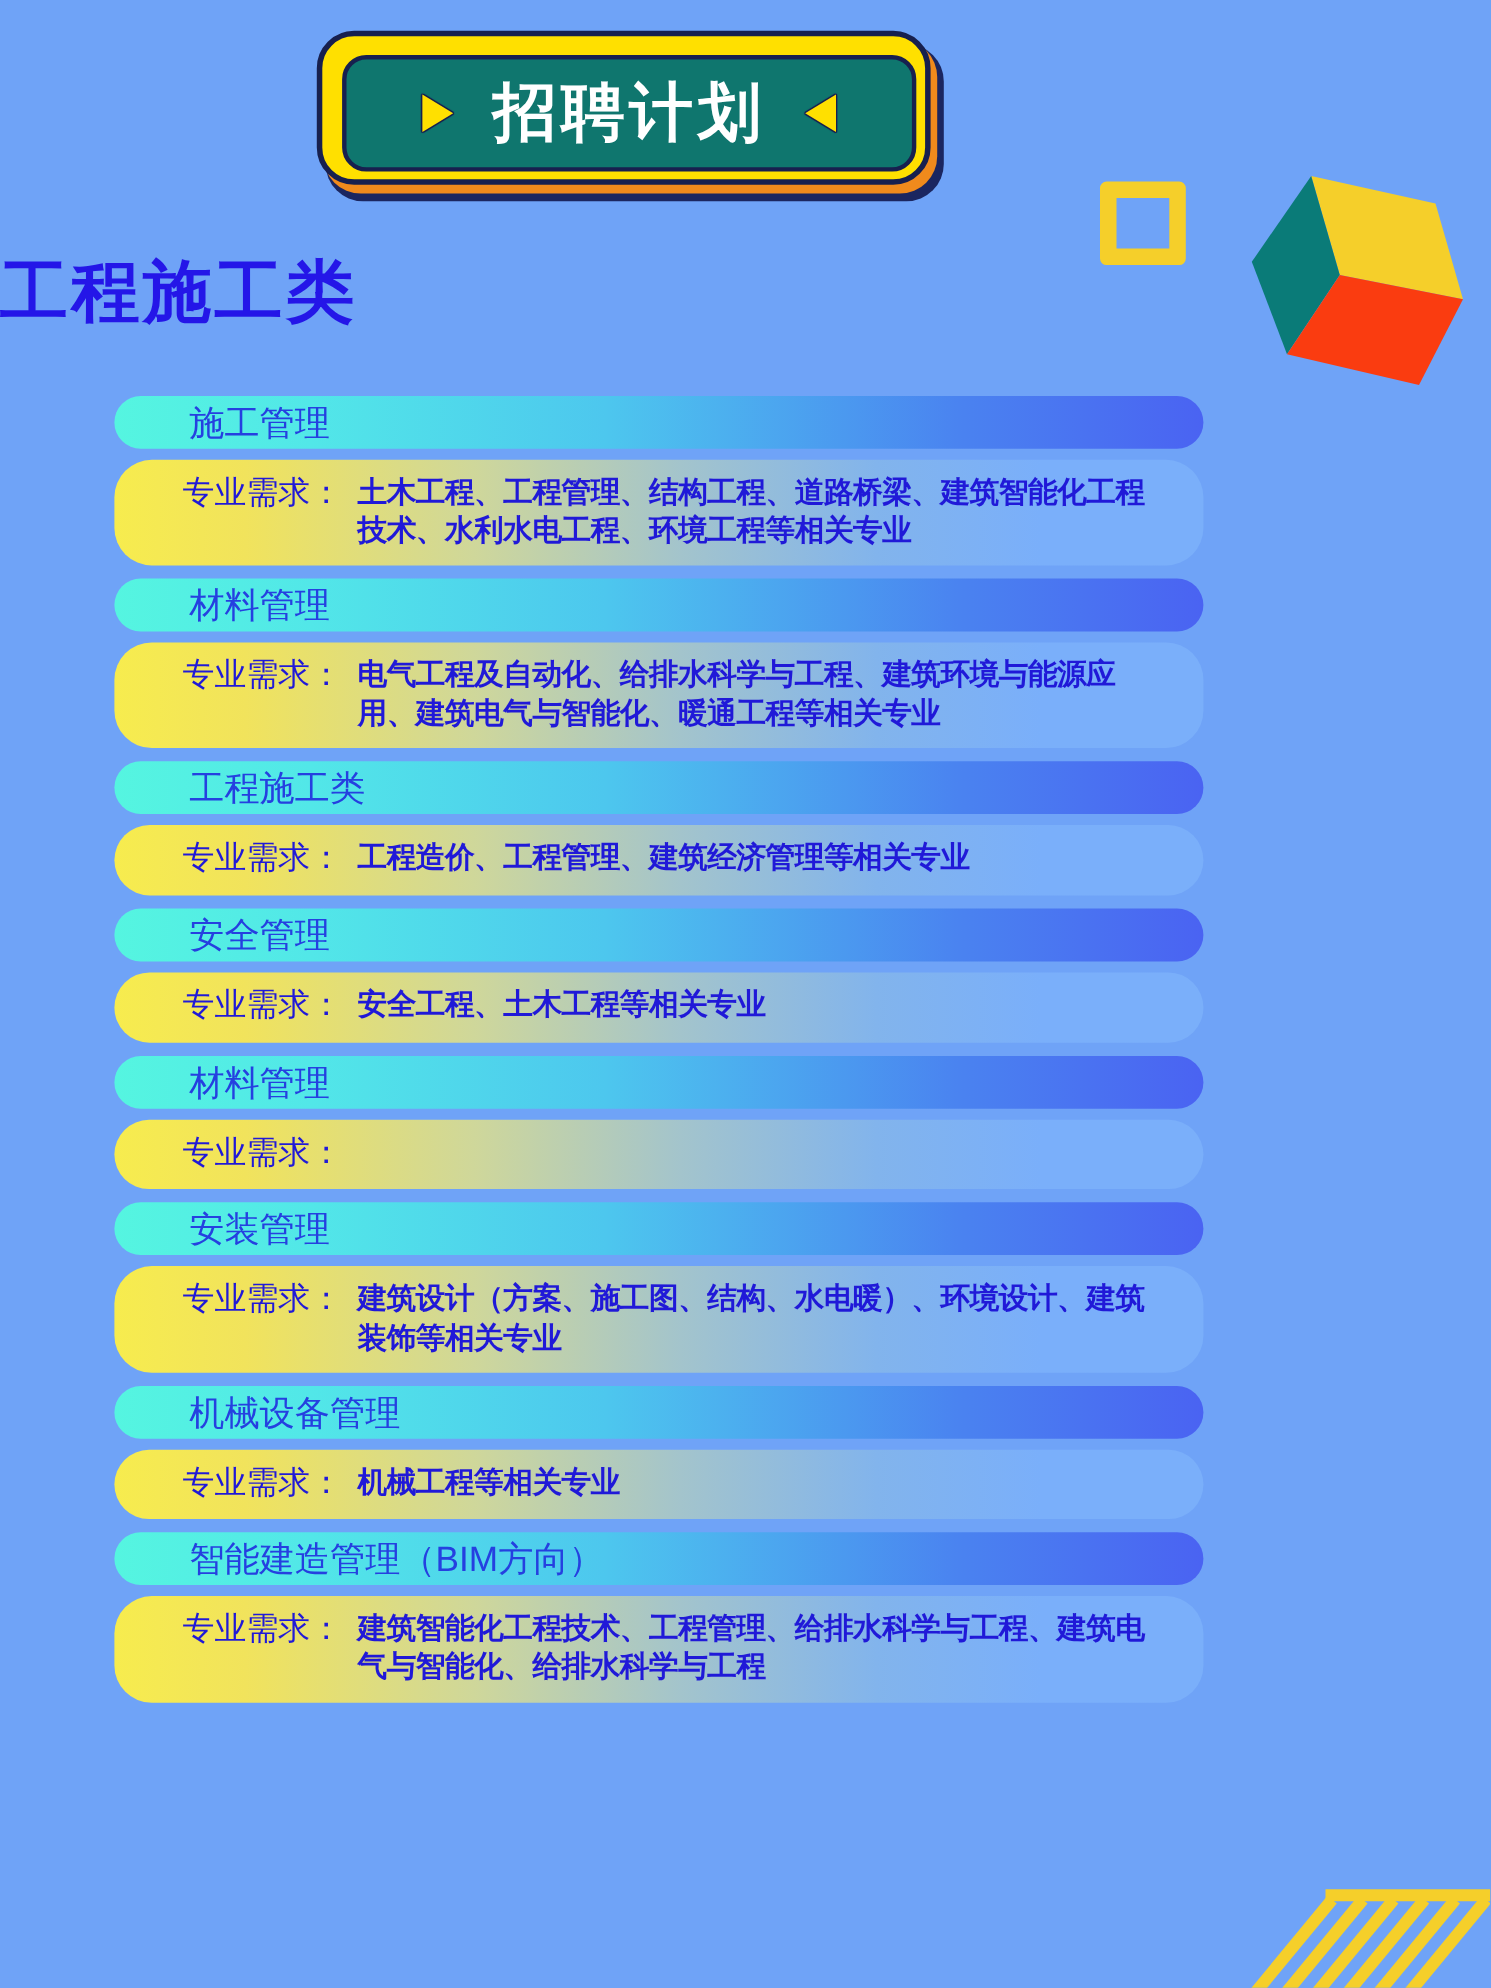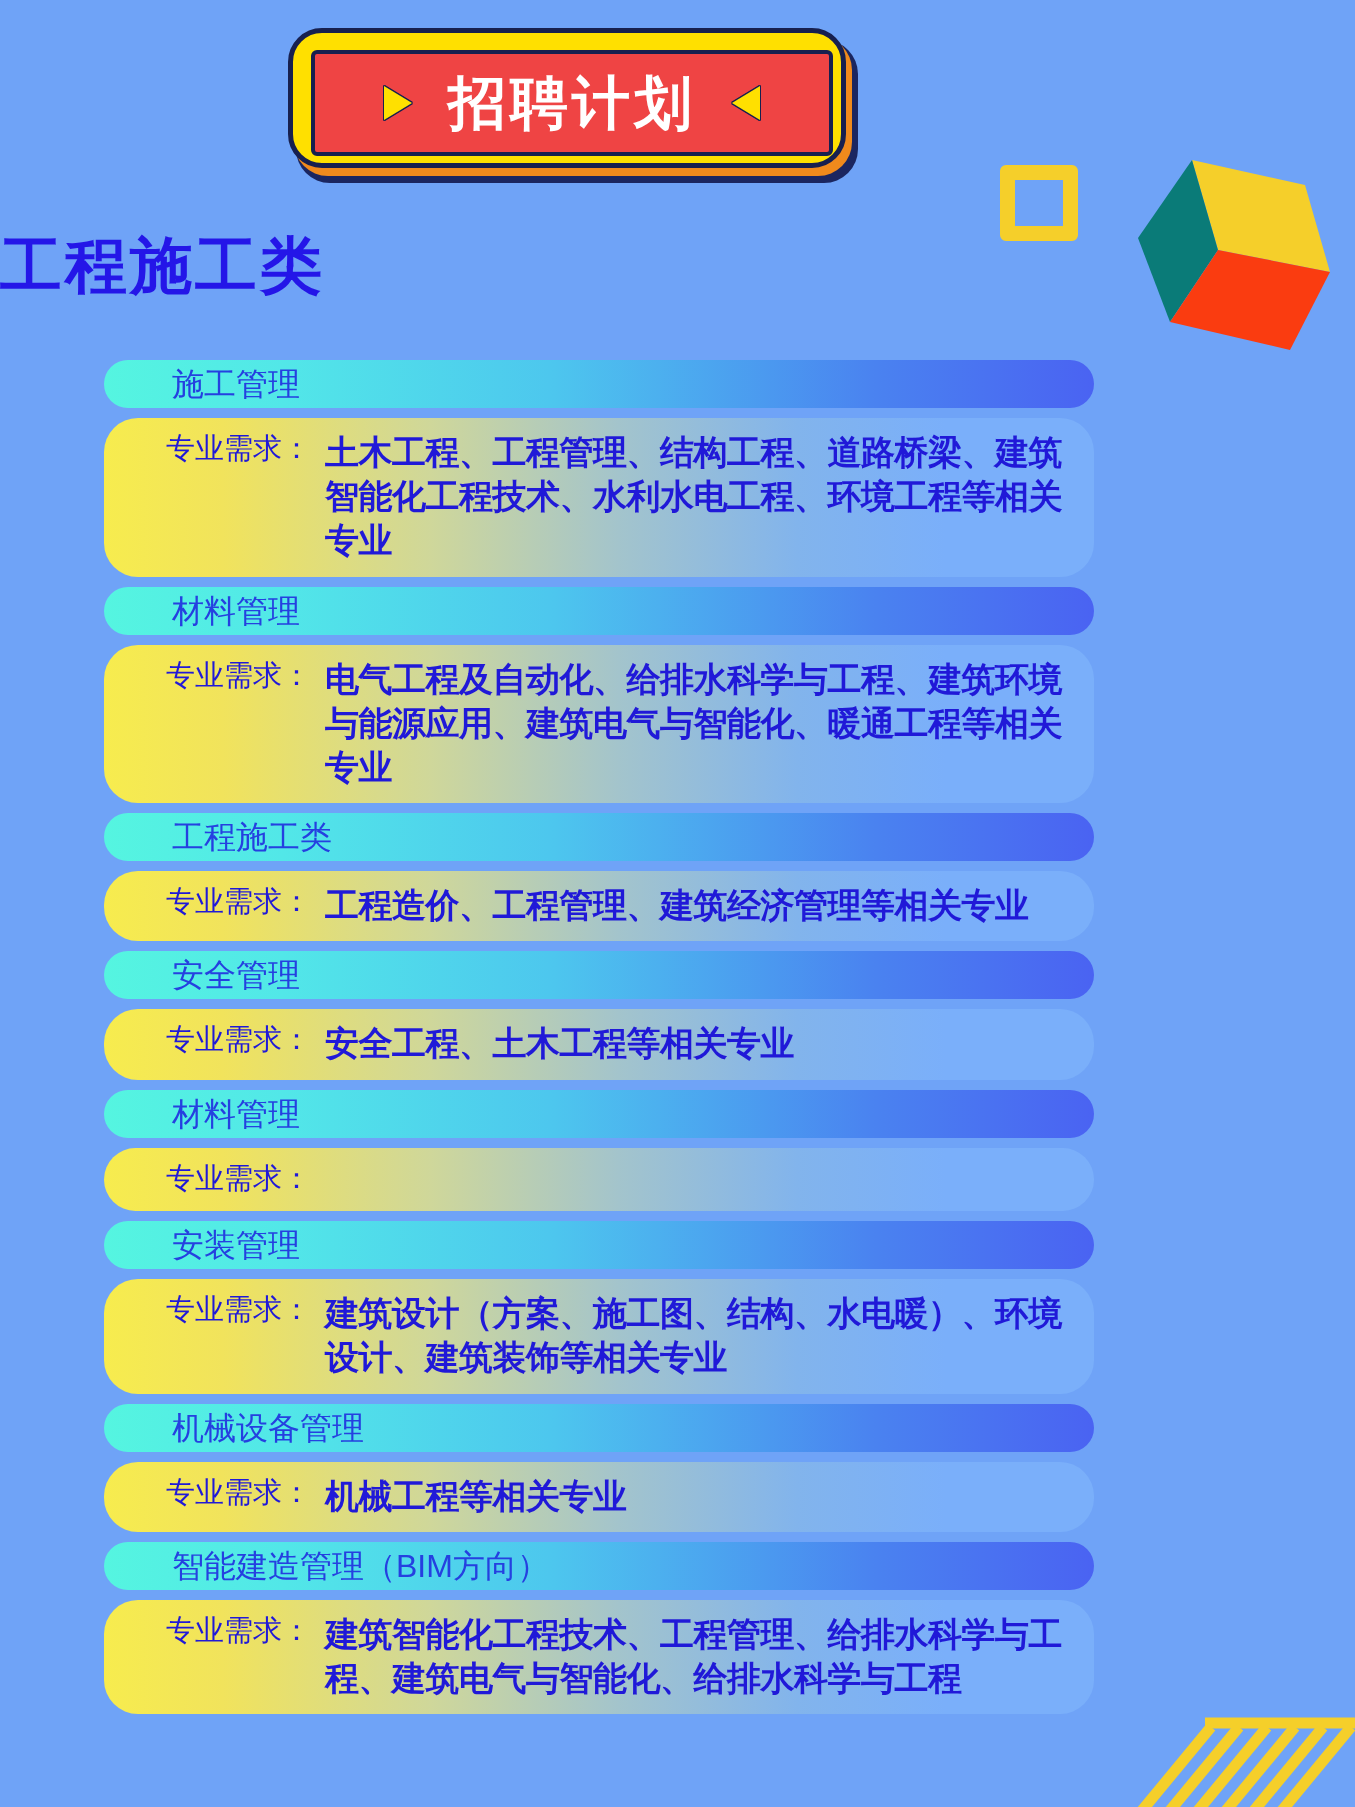--- a/index.html
+++ b/index.html
@@ -80,23 +80,23 @@
     border: 5px solid #17204f;
     border-radius: 34px;
     box-sizing: border-box;
   }
   .banner-inner {
     position: absolute;
     left: 18px;
     top: 17px;
     width: 522px;
     height: 106px;
-    background: #ef4444;
+    background: #0f766e;
     border: 4px solid #17204f;
-    border-radius: 6px;
+    border-radius: 22px;
     box-sizing: border-box;
     display: flex;
     align-items: center;
     justify-content: center;
     gap: 36px;
   }
   .banner-title {
     color: #ffffff;
     font-size: 58px;
     font-weight: bold;
@@ -139,21 +139,21 @@
   }
 
   
   .list {
     position: absolute;
     left: 104px;
     top: 360px;
     width: 990px;
   }
   .job-block {
-    margin-bottom: 0px;
+    margin-bottom: 12px;
   }
 
   .cat-pill {
     height: 48px;
     border-radius: 24px;
     background: linear-gradient(90deg, #55f5e0 0%, #52e7e8 18%, #4dc7ee 45%, #4a82f0 78%, #4a63f2 100%);
     display: flex;
     align-items: center;
     padding-left: 68px;
     box-sizing: border-box;
@@ -179,21 +179,21 @@
   .detail-label {
     color: #2019d8;
     font-size: 29px;
     font-weight: normal;
     line-height: 1.3;
     white-space: nowrap;
     flex: none;
   }
   .detail-value {
     color: #2019d8;
-    font-size: 34px;
+    font-size: 27px;
     font-weight: bold;
     line-height: 1.3;
     letter-spacing: -0.5px;
   }
 </style>
 </head>
 <body>
 
 <div class="deco-square"></div>
 

